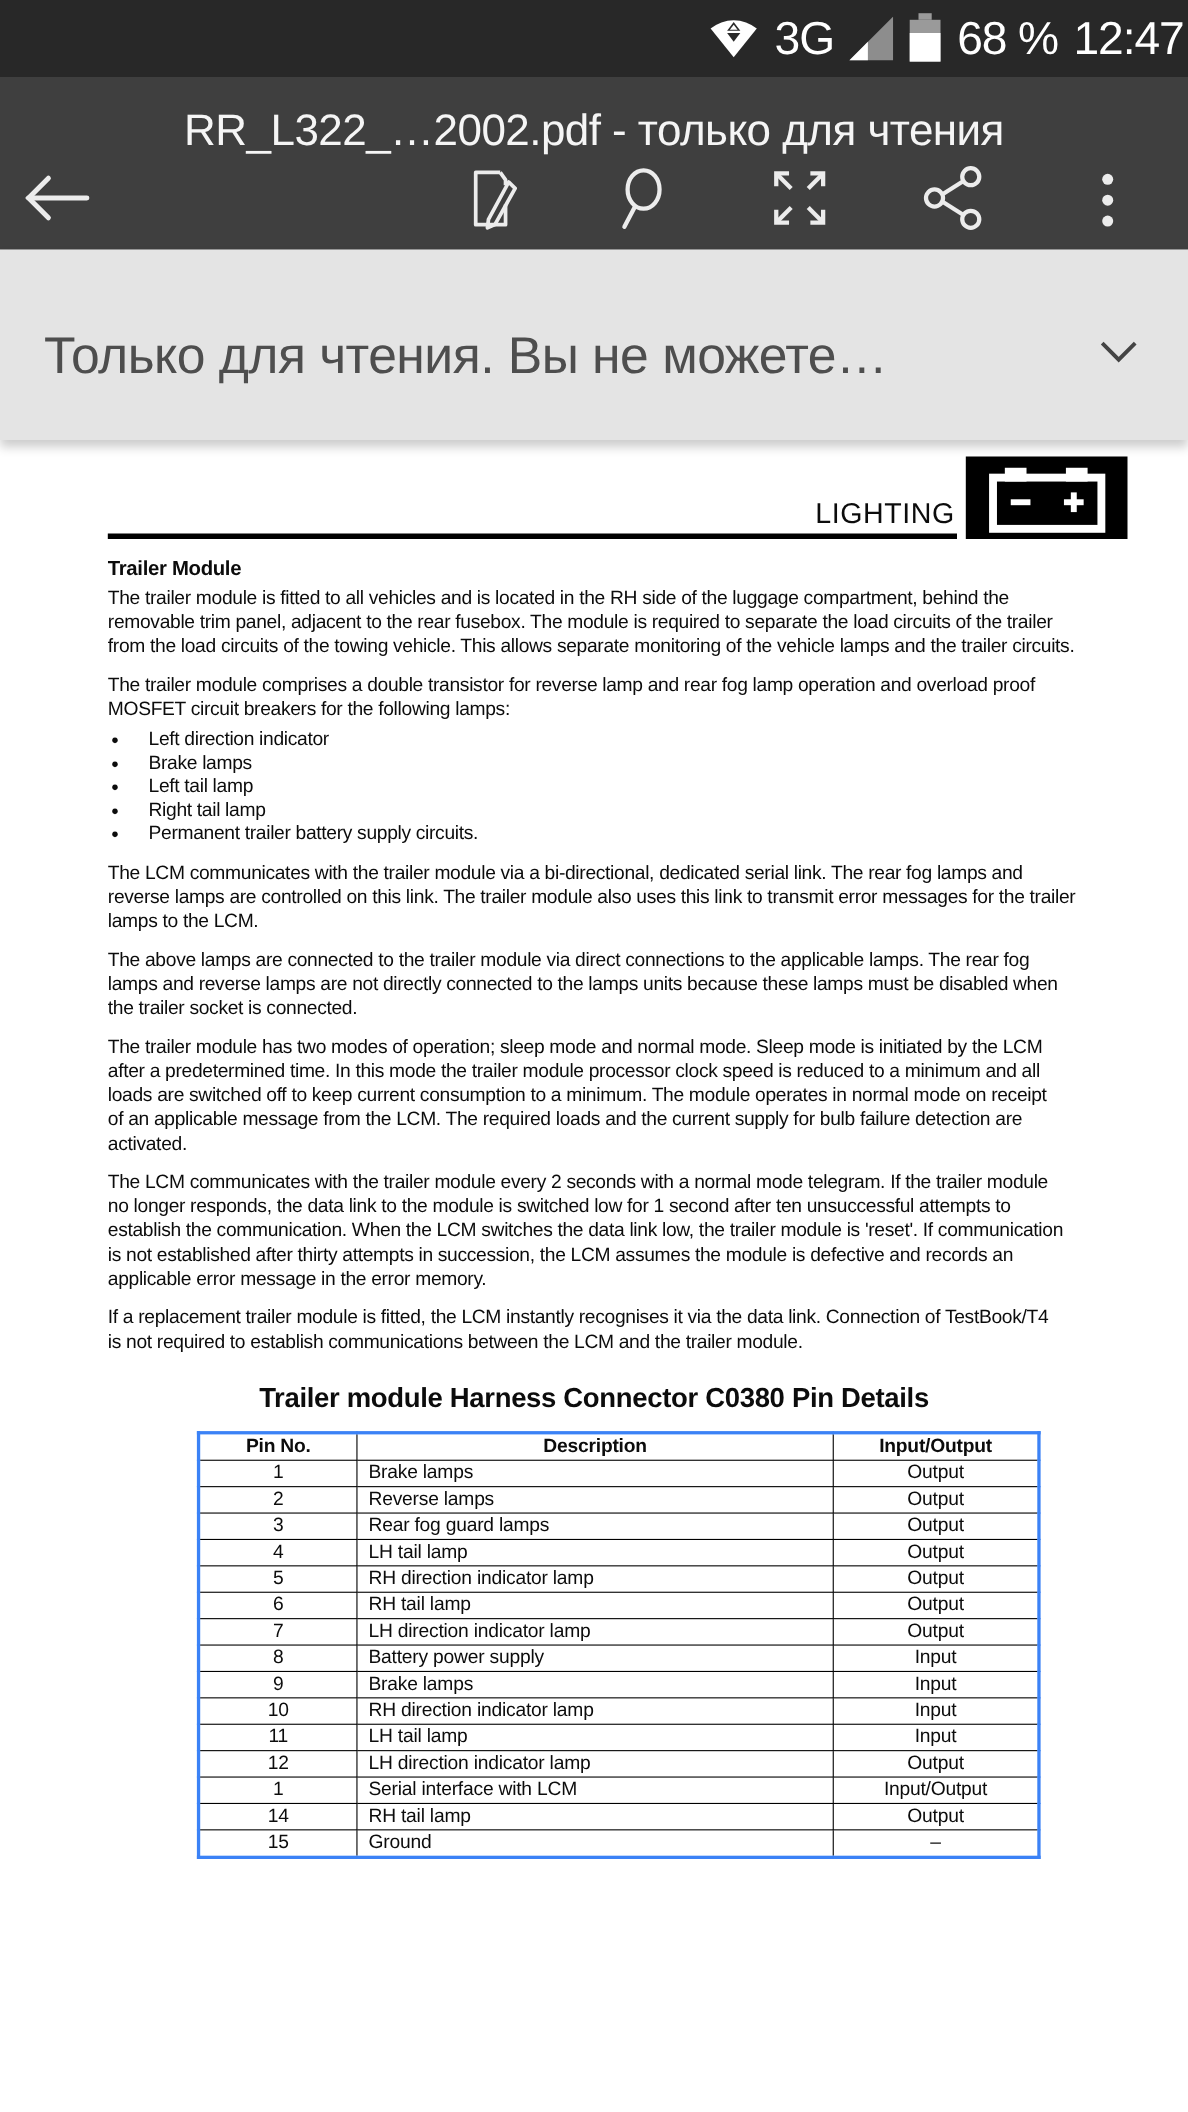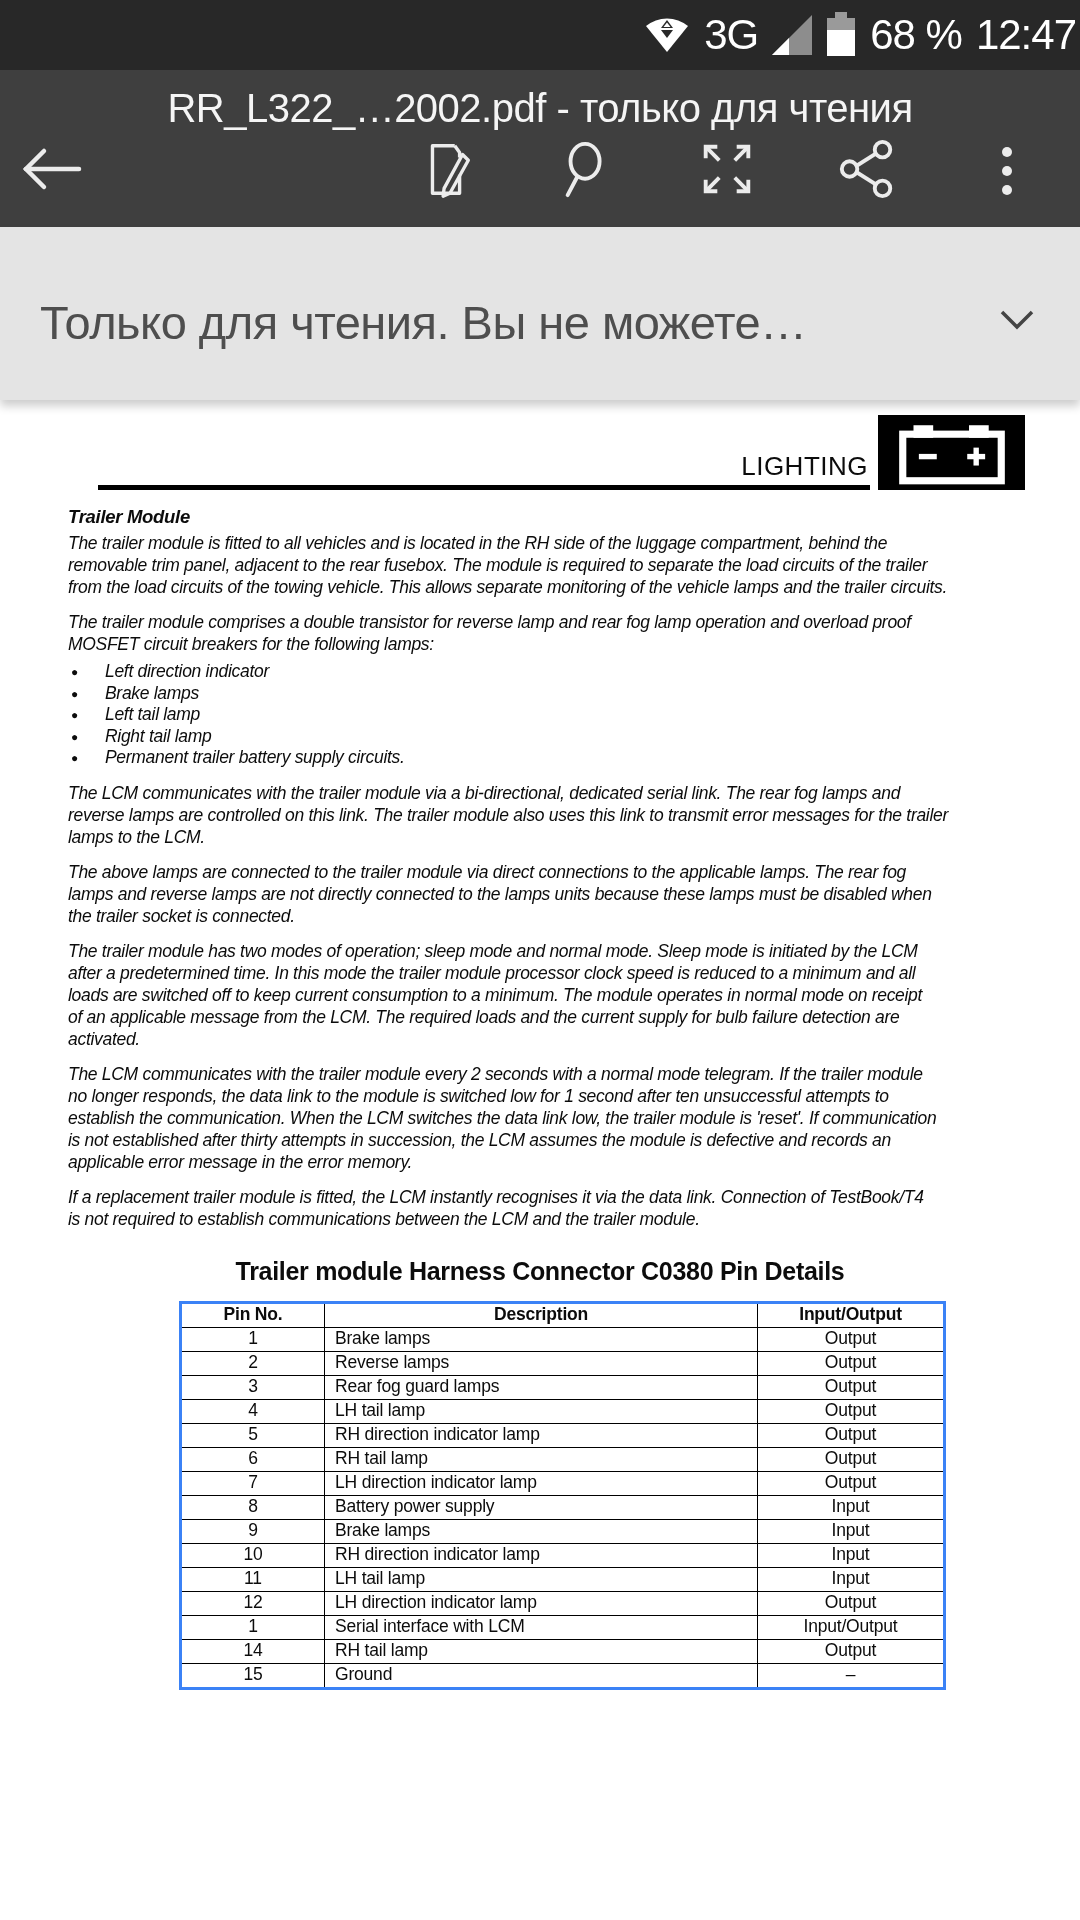--- a/index.html
+++ b/index.html
@@ -14,21 +14,21 @@
   .sig-wrap{display:flex;align-items:flex-end;}
 
   
   .batt{width:30px;height:46px;display:flex;flex-direction:column;align-items:center;}
   .batt-cap{width:12px;height:6px;background:#9a9a9a;}
   .batt-body{width:28px;height:38px;background:#9a9a9a;display:flex;flex-direction:column;}
   .batt-top{height:32%;}
   .batt-fill{flex:1;background:#ffffff;}
 
   
-  .app-bar{height:157px;background:#3f3f3f;box-sizing:border-box;padding-top:14px;}
+  .app-bar{height:157px;background:#3f3f3f;box-sizing:border-box;padding-top:25px;}
   .app-title{color:#f5f5f5;font-size:40px;line-height:48px;text-align:center;
              letter-spacing:-0.5px;white-space:nowrap;}
   .toolbar{display:flex;align-items:center;margin-top:7px;padding:0 41px 0 20px;}
   .tb-btn{width:64px;height:64px;display:flex;align-items:center;justify-content:center;}
   .tb-spacer{flex:1;}
   .tb-group{display:flex;column-gap:76px;}
   .dots{display:flex;flex-direction:column;gap:9px;align-items:center;}
   .dots i{width:10px;height:10px;border-radius:50%;background:#ececec;}
 
   
@@ -40,21 +40,21 @@
 
   
   .pdf-page{position:relative;height:1520px;background:#fff;color:#0c0c0c;}
 
   .doc-header{position:relative;height:77px;margin-top:13px;}
   .lighting-label{position:absolute;right:212px;bottom:8px;font-size:26px;letter-spacing:0.5px;}
   .header-rule{position:absolute;left:98px;right:210px;bottom:0;height:5px;background:#000;}
   .battery-badge{position:absolute;right:55px;top:2px;bottom:0;width:147px;background:#000;
                  display:flex;align-items:center;justify-content:center;}
 
-  .body-text{margin:16px 0 0 68px;font-size:17.5px;line-height:22px;letter-spacing:-0.3px;font-style:italic;}
+  .body-text{margin:16px 0 0 98px;font-size:17.5px;line-height:22px;letter-spacing:-0.3px;}
   .doc-heading{font-weight:bold;font-size:18.5px;margin-bottom:4px;}
   .para{white-space:pre;margin:0 0 13px 0;}
   ul.bullets{list-style:none;margin:0 0 13px 0;padding:0;}
   ul.bullets li{position:relative;padding-left:37px;line-height:21.5px;}
   ul.bullets li::before{content:"●";position:absolute;left:3px;top:1px;font-size:12px;}
 
   .table-title{margin-top:27px;text-align:center;font-weight:bold;font-size:25px;letter-spacing:-0.3px;}
   table.pin-table{border-collapse:collapse;margin:15px 0 0 179px;border:3px solid #3b82f6;
                   font-size:17.5px;letter-spacing:-0.2px;}
   .pin-table th,.pin-table td{border:1px solid #000;height:23px;padding:0 10px;line-height:1;}

